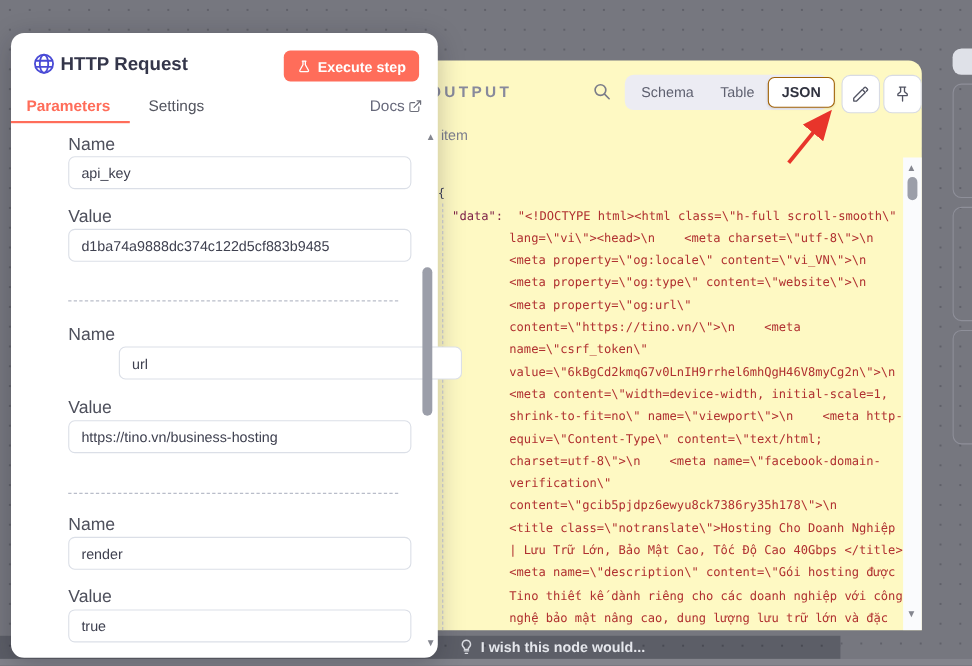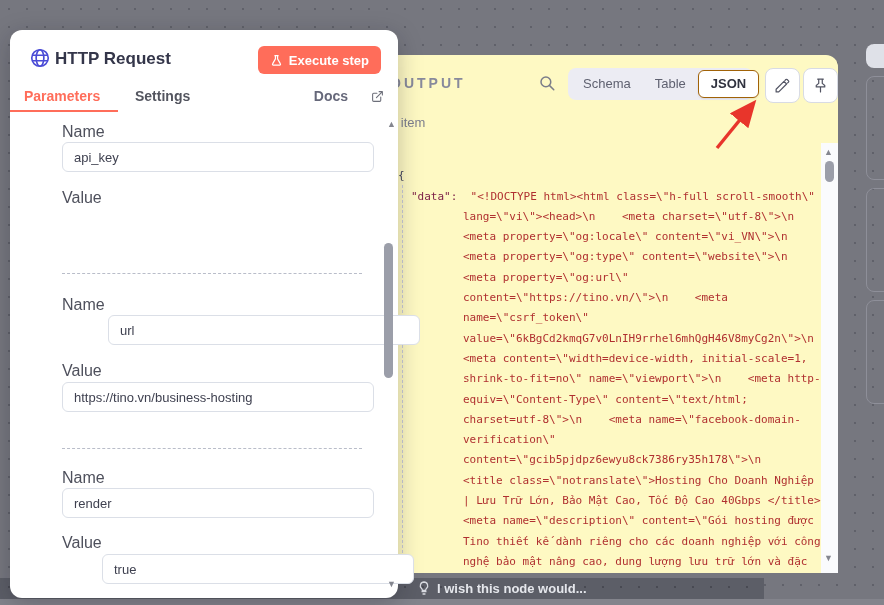--- a/index.html
+++ b/index.html
@@ -21,24 +21,24 @@
     box-shadow:0 6px 24px rgba(20,20,30,.25);
   }
   .lp-title{position:absolute;left:45px;top:19px;font-size:17px;font-weight:600;color:#34364a;}
   .globe{position:absolute;left:19px;top:17px;width:22px;height:22px;}
   .exec-btn{
     position:absolute;right:17px;top:16px;height:28px;padding:0 12px;
     background:#ff6d5a;border:none;border-radius:6px;color:#fff;
     font-size:13px;font-weight:700;font-family:"Liberation Sans",sans-serif;
     display:flex;align-items:center;gap:6px;cursor:pointer;
   }
-  .tab{position:absolute;top:58px;font-size:14px;cursor:pointer;font-weight:bold;}
+  .tab{position:absolute;top:58px;font-size:14px;cursor:pointer;}
   .tab-params{left:14px;color:#ff6d5a;font-weight:700;}
   .tab-settings{left:125px;color:#53555f;}
-  .tab-docs{right:14px;color:#66687a;display:flex;align-items:center;gap:23px;}
+  .tab-docs{right:14px;color:#66687a;display:flex;align-items:center;gap:3px;}
   .tab-underline{position:absolute;left:0;top:80px;width:108px;height:2px;background:#ff6d5a;}
   .lbl{position:absolute;left:52px;font-size:16px;color:#4e505c;}
   .inp{
     position:absolute;left:52px;width:288px;height:28px;padding:0 11px;
     border:1px solid #dbdfe7;border-radius:6px;background:#fff;
     font-size:13px;color:#3f4150;font-family:"Liberation Sans",sans-serif;
   }
   .dash{position:absolute;left:52px;width:300px;border-top:1px dashed #b9bdc9;}
   .tri{position:absolute;font-size:9px;color:#84868f;line-height:9px;cursor:pointer;}
   .thumb{position:absolute;background:#9b9ea9;border-radius:5px;cursor:pointer;}
@@ -185,32 +185,33 @@
     <span>Docs</span>
     <svg width="13" height="13" viewBox="0 0 24 24" fill="none" stroke="#6d6f7a" stroke-width="2" stroke-linecap="round" stroke-linejoin="round">
       <path d="M18 13 v6 a2 2 0 0 1-2 2 H5 a2 2 0 0 1-2-2 V8 a2 2 0 0 1 2-2 h6 M15 3 h6 v6 M10 14 L21 3"></path>
     </svg>
   </div>
   <div class="tab-underline"></div>
 
   <div class="lbl" style="top:93px;">Name</div>
   <input class="inp" style="top: 112px;" value="api_key">
   <div class="lbl" style="top:159px;">Value</div>
+  <input class="inp" style="top: 178px;" value="d1ba74a9888dc374c122d5cf883b9485">
   <div class="dash" style="top:243px;"></div>
 
   <div class="lbl" style="top:266px;">Name</div>
   <input class="inp" style="top: 285px; margin-left: 46px;" value="url">
   <div class="lbl" style="top:332px;">Value</div>
   <input class="inp" style="top: 352px;" value="https://tino.vn/business-hosting">
   <div class="dash" style="top:418px;"></div>
 
   <div class="lbl" style="top:439px;">Name</div>
   <input class="inp" style="top: 458px;" value="render">
   <div class="lbl" style="top:504px;">Value</div>
-  <input class="inp" style="top: 524px; margin-left: 40px;" value="true">
+  <input class="inp" style="top: 524px;" value="true">
 
   <span class="tri" style="left:377px;top:90px;">▲</span>
   <div class="thumb" style="left:374px;top:213px;width:9px;height:135px;"></div>
   <span class="tri" style="left:377px;top:550px;">▼</span>
 </div>
 
 <svg class="arrow-svg">
   <defs>
     <marker id="ah" markerWidth="9" markerHeight="8" refX="6" refY="3.5" orient="auto">
       <path d="M0,0 L8,3.5 L0,7 z" fill="#e8352b"></path>

